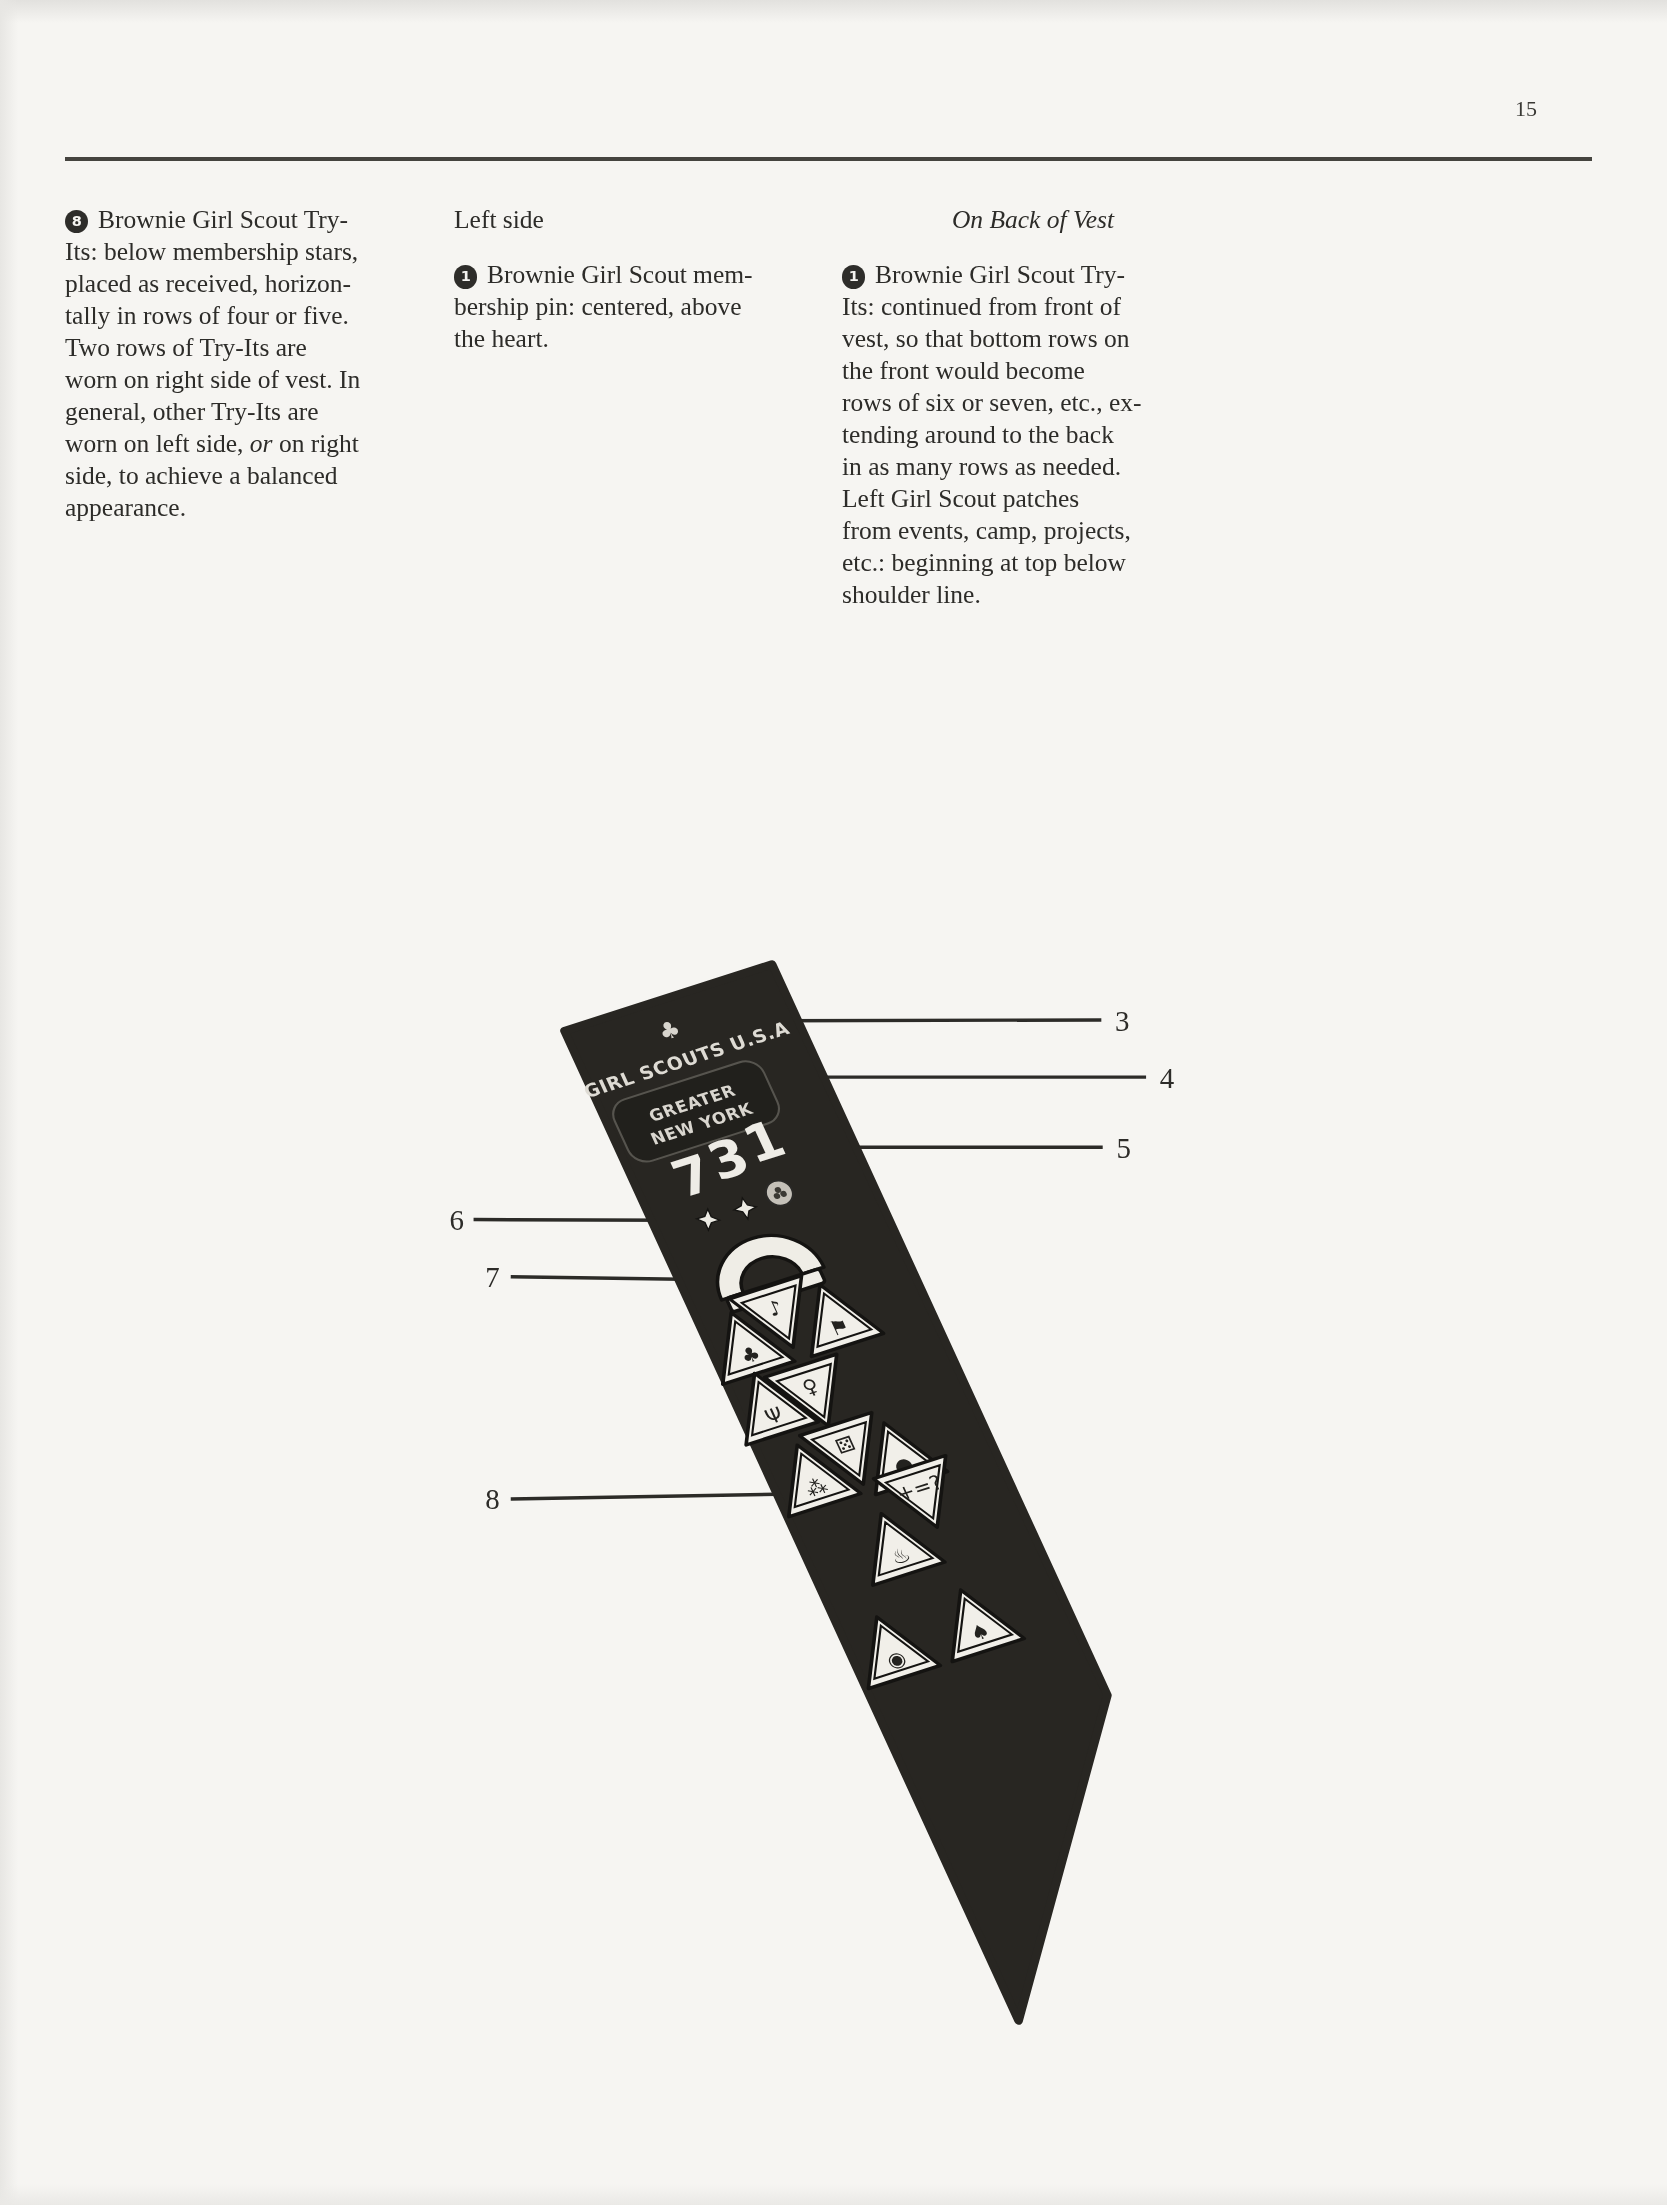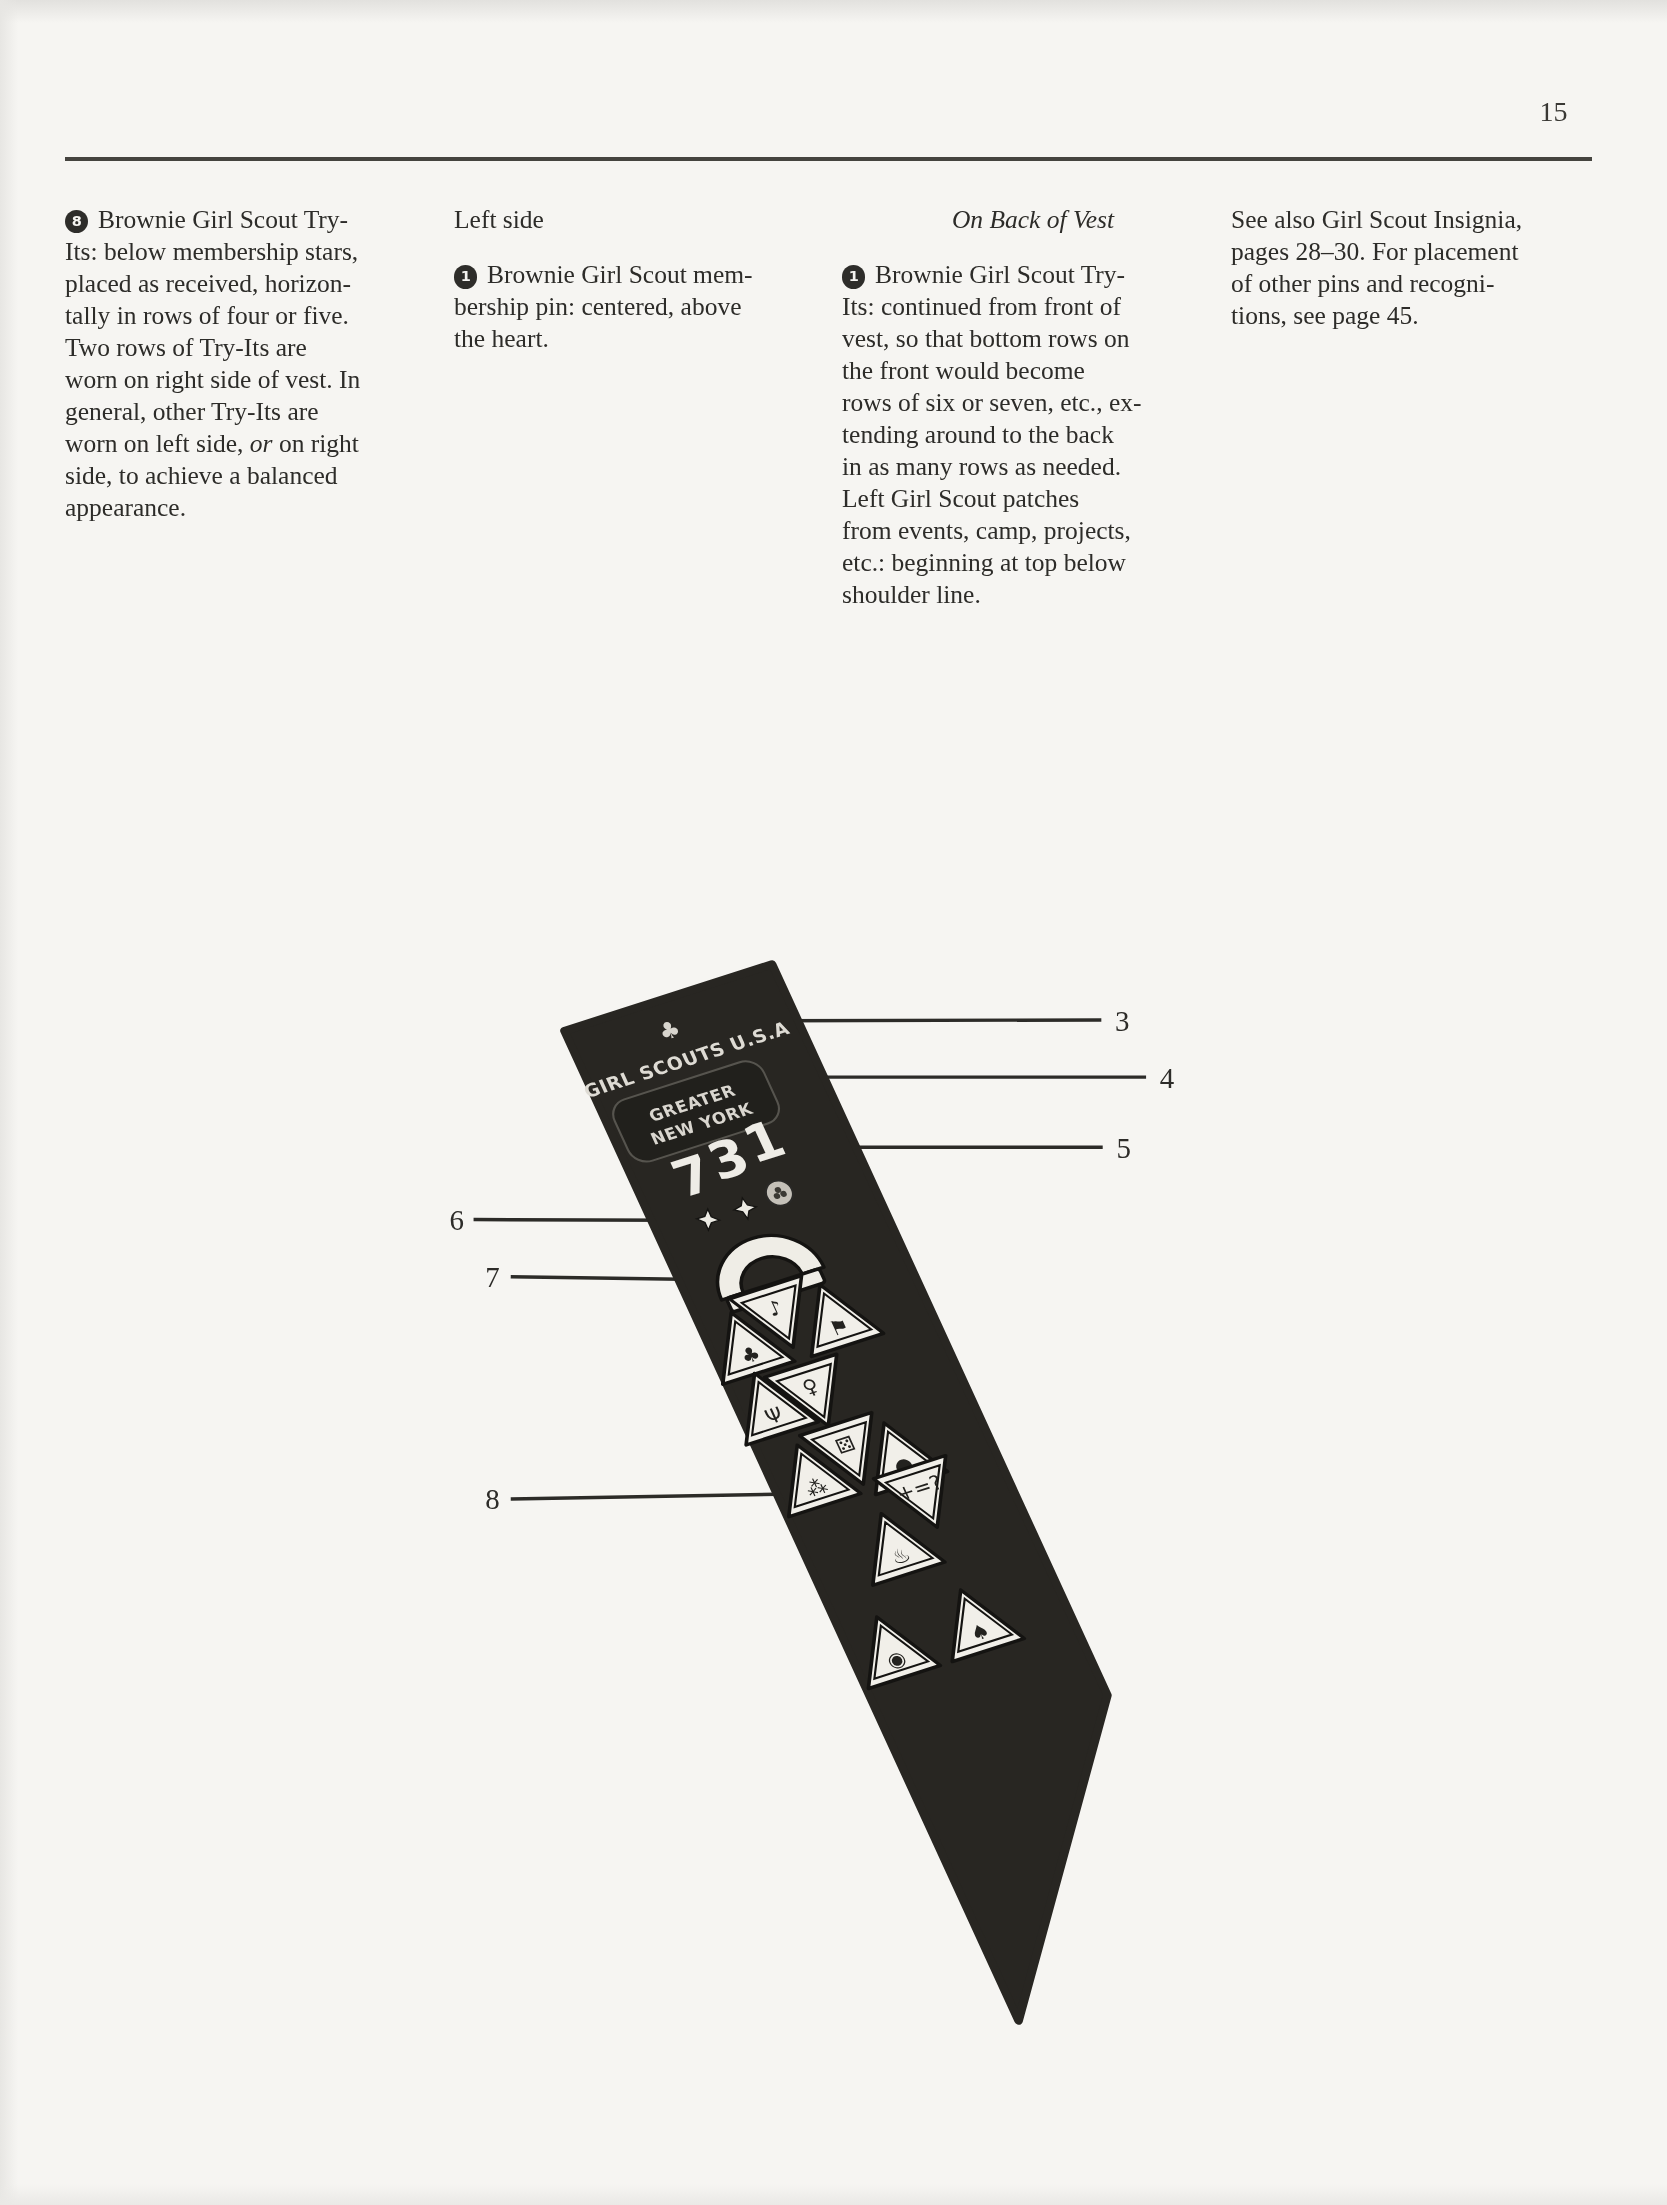--- a/index.html
+++ b/index.html
@@ -4,22 +4,22 @@
 <style>
   html,body{margin:0;padding:0;background:#e9e8e5;}
   .page{position:relative;width:1667px;height:2205px;background:#f6f5f2;
         font-family:"Liberation Serif",serif;color:#2d2c29;overflow:hidden;}
   .scan-edge-top{position:absolute;left:0;top:0;width:100%;height:23.4px;
         background:linear-gradient(#e2e1de,rgba(246,245,242,0));}
   .scan-edge-left{position:absolute;left:0;top:0;width:18px;height:100%;
         background:linear-gradient(90deg,#e7e6e3,rgba(246,245,242,0));}
   .scan-edge-bottom{position:absolute;left:0;bottom:0;width:100%;height:20.7px;
         background:linear-gradient(rgba(246,245,242,0),#eae9e6);}
-  .pagenum{position:absolute;top:96px;left:1515px;width:77px;text-align:center;
-        font-size:28px;color:#3a3935;}
+  .pagenum{position:absolute;top:96px;left:1515px;width:77px;text-align:left;
+        font-size:22px;color:#3a3935;}
   .rule{position:absolute;left:65px;top:157px;width:1527px;height:4.1px;background:#45443f;}
   .col{position:absolute;top:204px;width:382px;font-size:25.5px;line-height:32px;}
   .c1{left:65px}.c2{left:454px}.c3{left:842px}.c4{left:1231px}
   .col p{white-space:pre-line;margin:0 0 23.4px 0;}
   .it{font-style:italic;text-align:center;}
   .bullet{display:inline-block;width:23.4px;height:23.4px;border-radius:50%;background:#2e2d2a;
         color:#f6f5f2;font-family:"DejaVu Sans",sans-serif;font-size:14.5px;font-weight:bold;
         line-height:23.4px;text-align:center;vertical-align:2.1px;margin-right:9.6px;white-space:normal;}
   .figure{position:absolute;left:413px;top:950px;width:826px;height:1116px;}
   .co-line{stroke:#2c2b28;stroke-width:5;fill:none;}
@@ -82,24 +82,20 @@
 rows of six or seven, etc., ex-
 tending around to the back
 in as many rows as needed.
 Left Girl Scout patches
 from events, camp, projects,
 etc.: beginning at top below
 shoulder line.</span></p>
   </div>
 
   <div class="col c4">
-    <p>See also Girl Scout Insignia,
-pages 28–30. For placement
-of other pins and recogni-
-tions, see page 45.</p>
   </div>
 
   <svg class="figure" viewBox="600 1380 1200 1620">
 
     <g>
       <line class="co-line" x1="1135" y1="1482" x2="1600" y2="1481"></line>
       <text class="co-num" x="1620" y="1497" text-anchor="start">3</text>
     </g>
     <g>
       <line class="co-line" x1="1110" y1="1564" x2="1665" y2="1564"></line>

